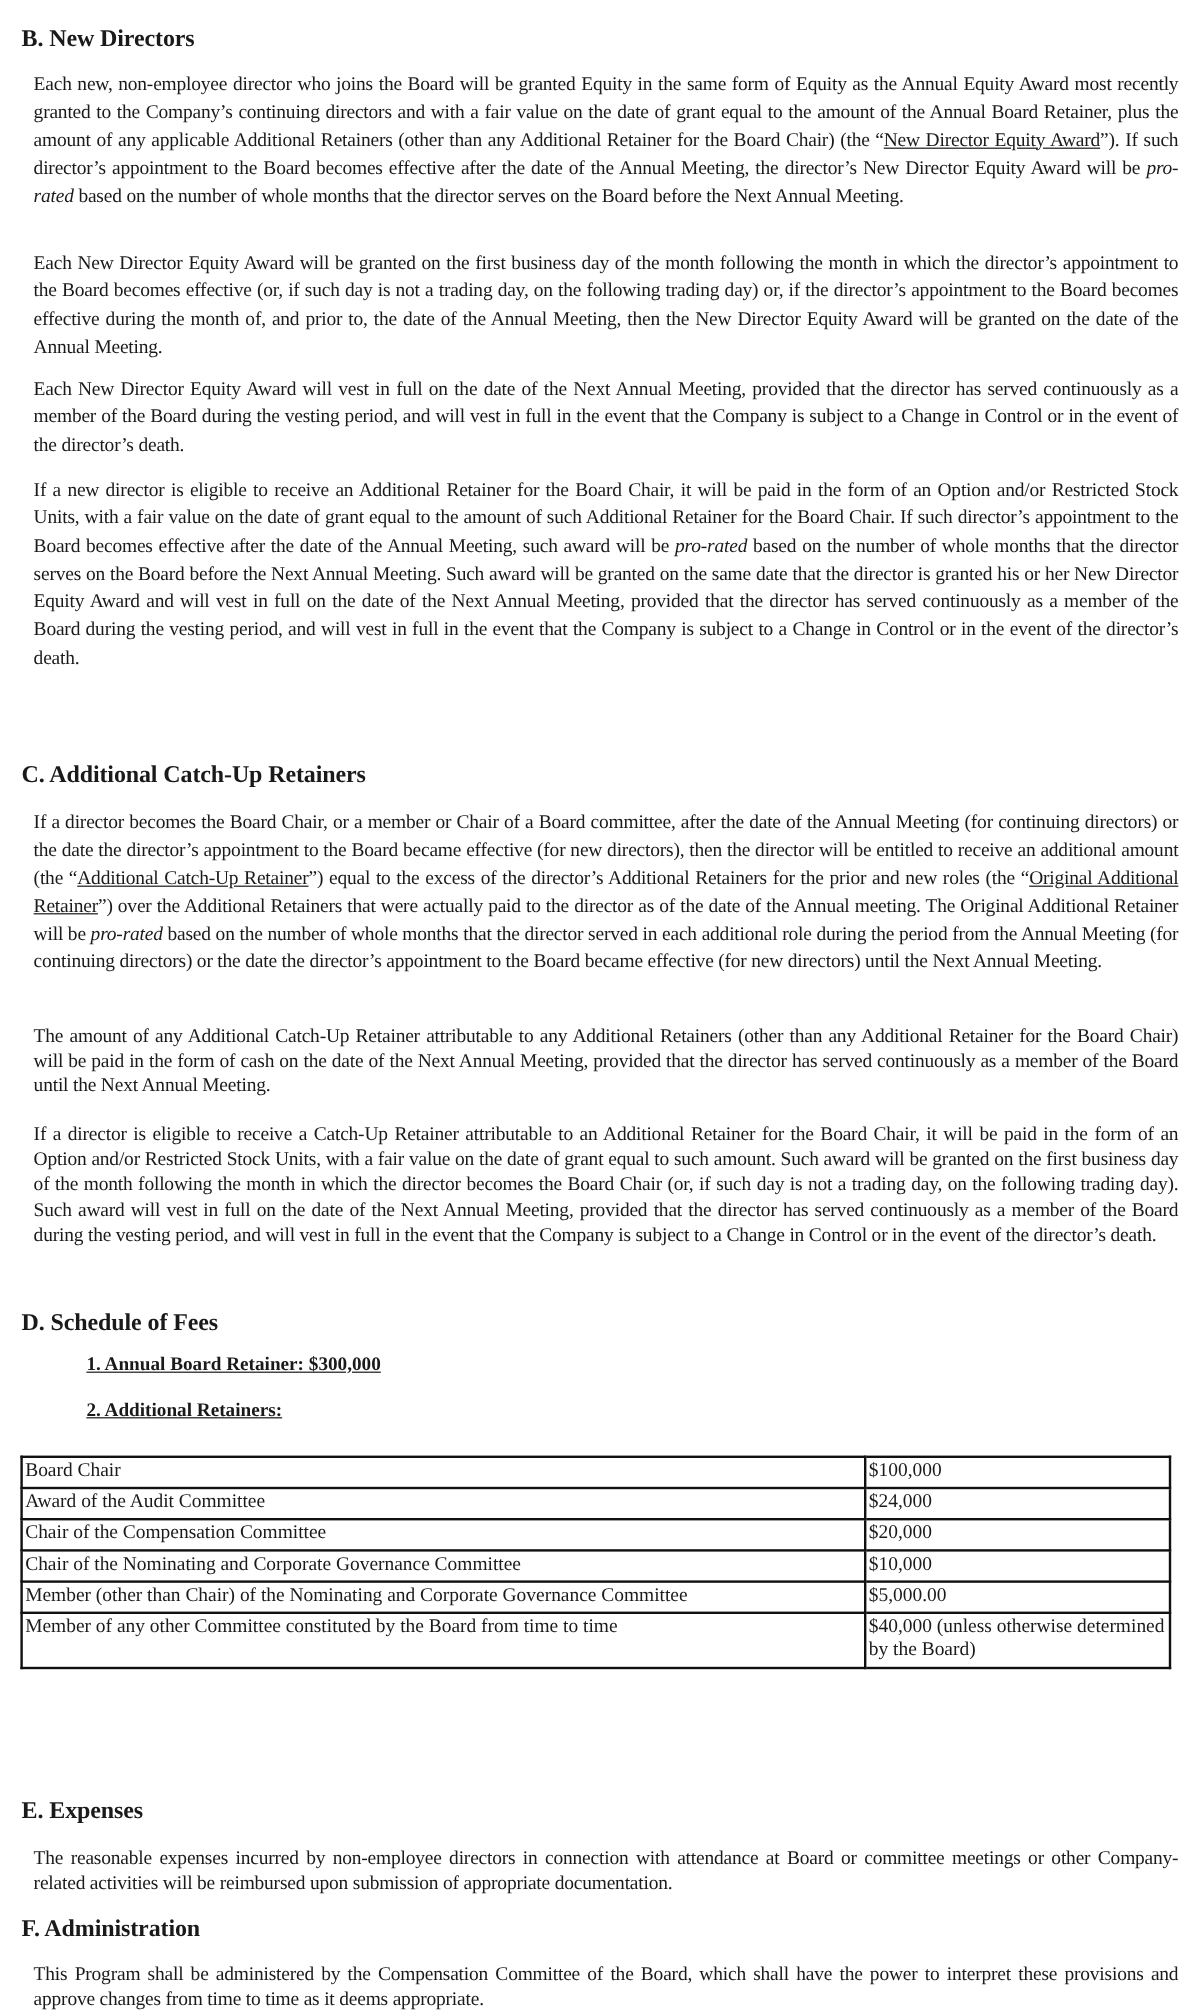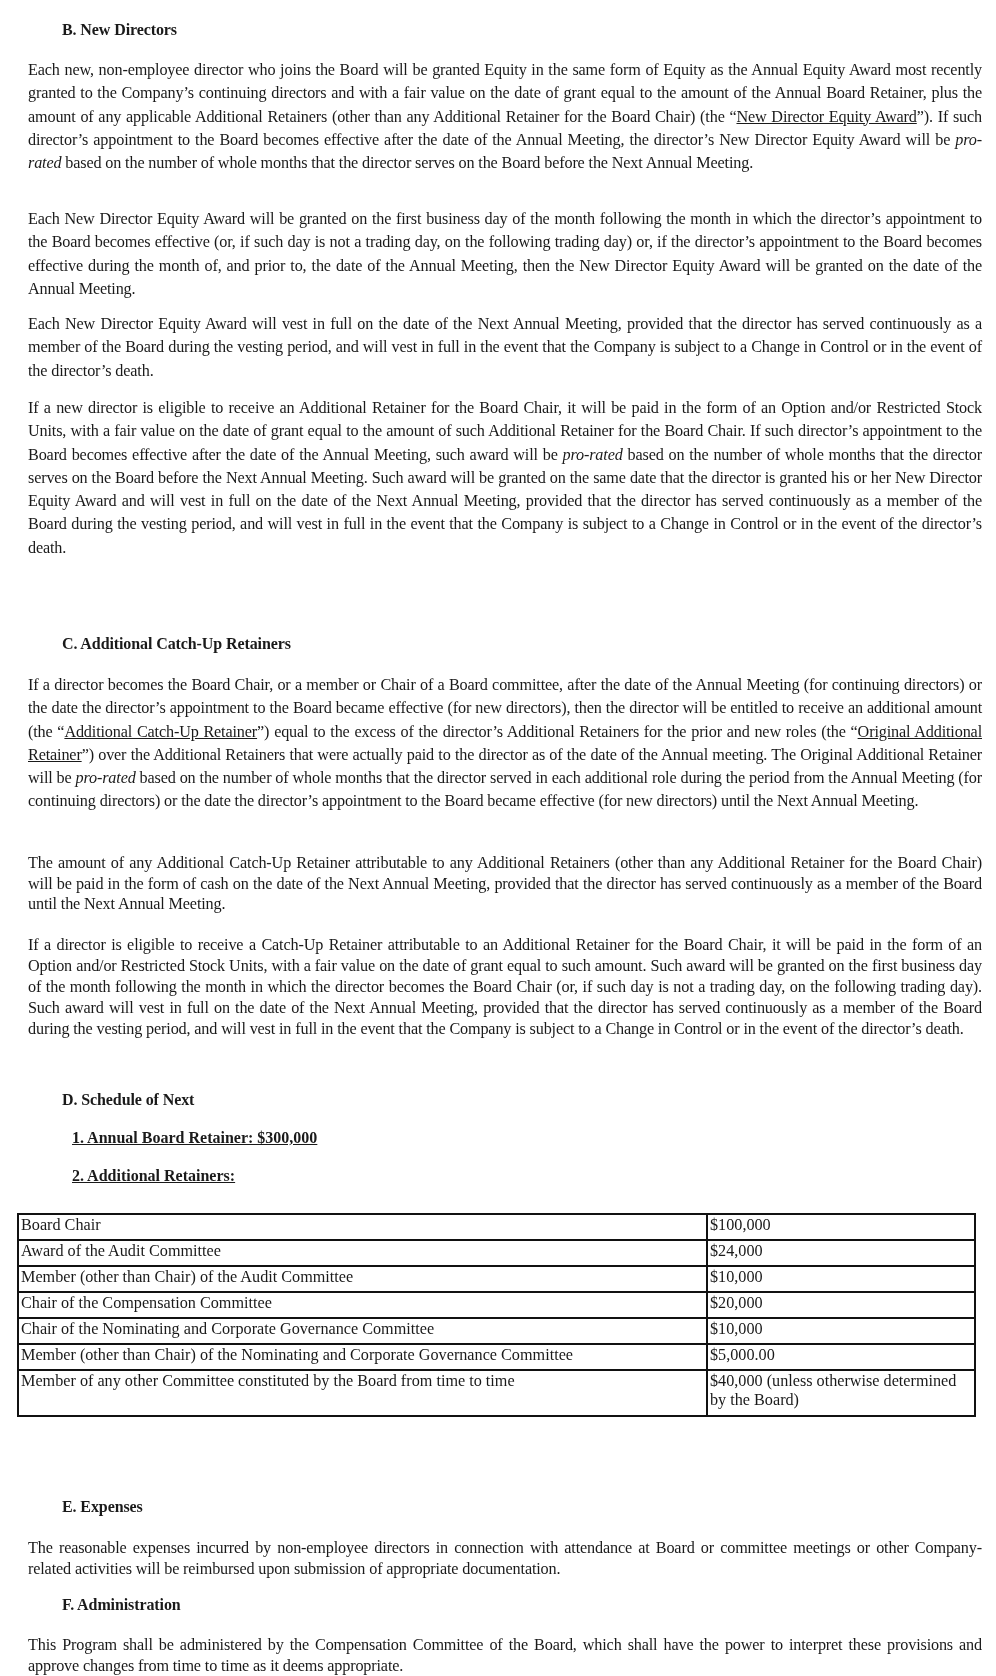--- a/index.html
+++ b/index.html
@@ -1,35 +1,35 @@
 <!DOCTYPE html>
 <html><head>
 <meta charset="utf-8">
 <style>
   html, body { margin: 0; padding: 0; background: #ffffff; }
   body {
     width: 996px; height: 1676px; position: relative; overflow: hidden;
     font-family: "Liberation Serif", serif; color: #1a1a1a;
   }
   .page { position: absolute; left: 0; top: 0; width: 996px; }
-  .h { position: absolute; left: 18px; font-weight: bold; font-size: 16px; letter-spacing: -0.1px; margin-left: 44px; }
+  .h { position: absolute; left: 18px; font-weight: bold; font-size: 20px; letter-spacing: -0.1px; }
   .p {
     position: absolute; left: 28px; width: 954px;
     font-size: 16.2px; line-height: 23.3px; text-align: justify; text-align-last: left;
     letter-spacing: -0.15px;
   }
   .p u { text-decoration: underline; }
   .p i { font-style: italic; }
   .sub { position: absolute; left: 72px; font-weight: bold; font-size: 16px; text-decoration: underline; }
   table.fees {
     position: absolute; left: 17px; top: 1213px; width: 959px;
     border-collapse: collapse; font-size: 16.2px; line-height: 19px;
   }
   table.fees td {
-    border: 2px solid #111; padding: 1px 16px 1px 2px; vertical-align: top;
+    border: 2px solid #111; padding: 1px 2px 1px 2px; vertical-align: top;
     height: 22px;
   }
   table.fees td.val { width: 248px; }
   table.fees tr.last td { height: 42px; }
 </style>
 </head>
 <body>
 
 <div class="page">
 
@@ -44,37 +44,33 @@
   <div class="p" style="top:397px;"><span>If a new director is eligible to receive an Additional Retainer for the Board Chair, it will be paid in the form of an Option and/or Restricted Stock Units, with a fair value on the date of grant equal to the amount of such Additional Retainer for the Board Chair. If such director’s appointment to the Board becomes effective after the date of the Annual Meeting, such award will be </span><i>pro-rated</i><span> based on the number of whole months that the director serves on the Board before the Next Annual Meeting. Such award will be granted on the same date that the director is granted his or her New Director Equity Award and will vest in full on the date of the Next Annual Meeting, provided that the director has served continuously as a member of the Board during the vesting period, and will vest in full in the event that the Company is subject to a Change in Control or in the event of the director’s death.</span></div>
 
   <div class="h" style="top:635px;text-align:center;">C. Additional Catch-Up Retainers</div>
 
   <div class="p" style="top:674px;"><span>If a director becomes the Board Chair, or a member or Chair of a Board committee, after the date of the Annual Meeting (for continuing directors) or the date the director’s appointment to the Board became effective (for new directors), then the director will be entitled to receive an additional amount (the “</span><u>Additional Catch-Up Retainer</u><span>”) equal to the excess of the director’s Additional Retainers for the prior and new roles (the “</span><u>Original Additional Retainer</u><span>”) over the Additional Retainers that were actually paid to the director as of the date of the Annual meeting. The Original Additional Retainer will be </span><i>pro-rated</i><span> based on the number of whole months that the director served in each additional role during the period from the Annual Meeting (for continuing directors) or the date the director’s appointment to the Board became effective (for new directors) until the Next Annual Meeting.</span></div>
 
   <div class="p" style="top:853px;line-height:20.5px;">The amount of any Additional Catch-Up Retainer attributable to any Additional Retainers (other than any Additional Retainer for the Board Chair) will be paid in the form of cash on the date of the Next Annual Meeting, provided that the director has served continuously as a member of the Board until the Next Annual Meeting.</div>
 
   <div class="p" style="top:935px;line-height:21px;">If a director is eligible to receive a Catch-Up Retainer attributable to an Additional Retainer for the Board Chair, it will be paid in the form of an Option and/or Restricted Stock Units, with a fair value on the date of grant equal to such amount. Such award will be granted on the first business day of the month following the month in which the director becomes the Board Chair (or, if such day is not a trading day, on the following trading day). Such award will vest in full on the date of the Next Annual Meeting, provided that the director has served continuously as a member of the Board during the vesting period, and will vest in full in the event that the Company is subject to a Change in Control or in the event of the director’s death.</div>
 
-  <div class="h" style="top:1091px;">D. Schedule of Next</div>
+  <div class="h" style="top:1091px;">D. Schedule of Fees</div>
   <div class="sub" style="top:1129px;">1. Annual Board Retainer: $300,000</div>
   <div class="sub" style="top:1167px;">2. Additional Retainers:</div>
 
   <table class="fees">
     <tbody>
       <tr>
         <td>Board Chair</td>
         <td class="val">$100,000</td>
       </tr>
       <tr>
         <td>Award of the Audit Committee</td>
         <td class="val">$24,000</td>
-      </tr>
-      <tr>
-        <td>Member (other than Chair) of the Audit Committee</td>
-        <td class="val">$10,000</td>
       </tr>
       <tr>
         <td>Chair of the Compensation Committee</td>
         <td class="val">$20,000</td>
       </tr>
       <tr>
         <td>Chair of the Nominating and Corporate Governance Committee</td>
         <td class="val">$10,000</td>
       </tr>
       <tr>

